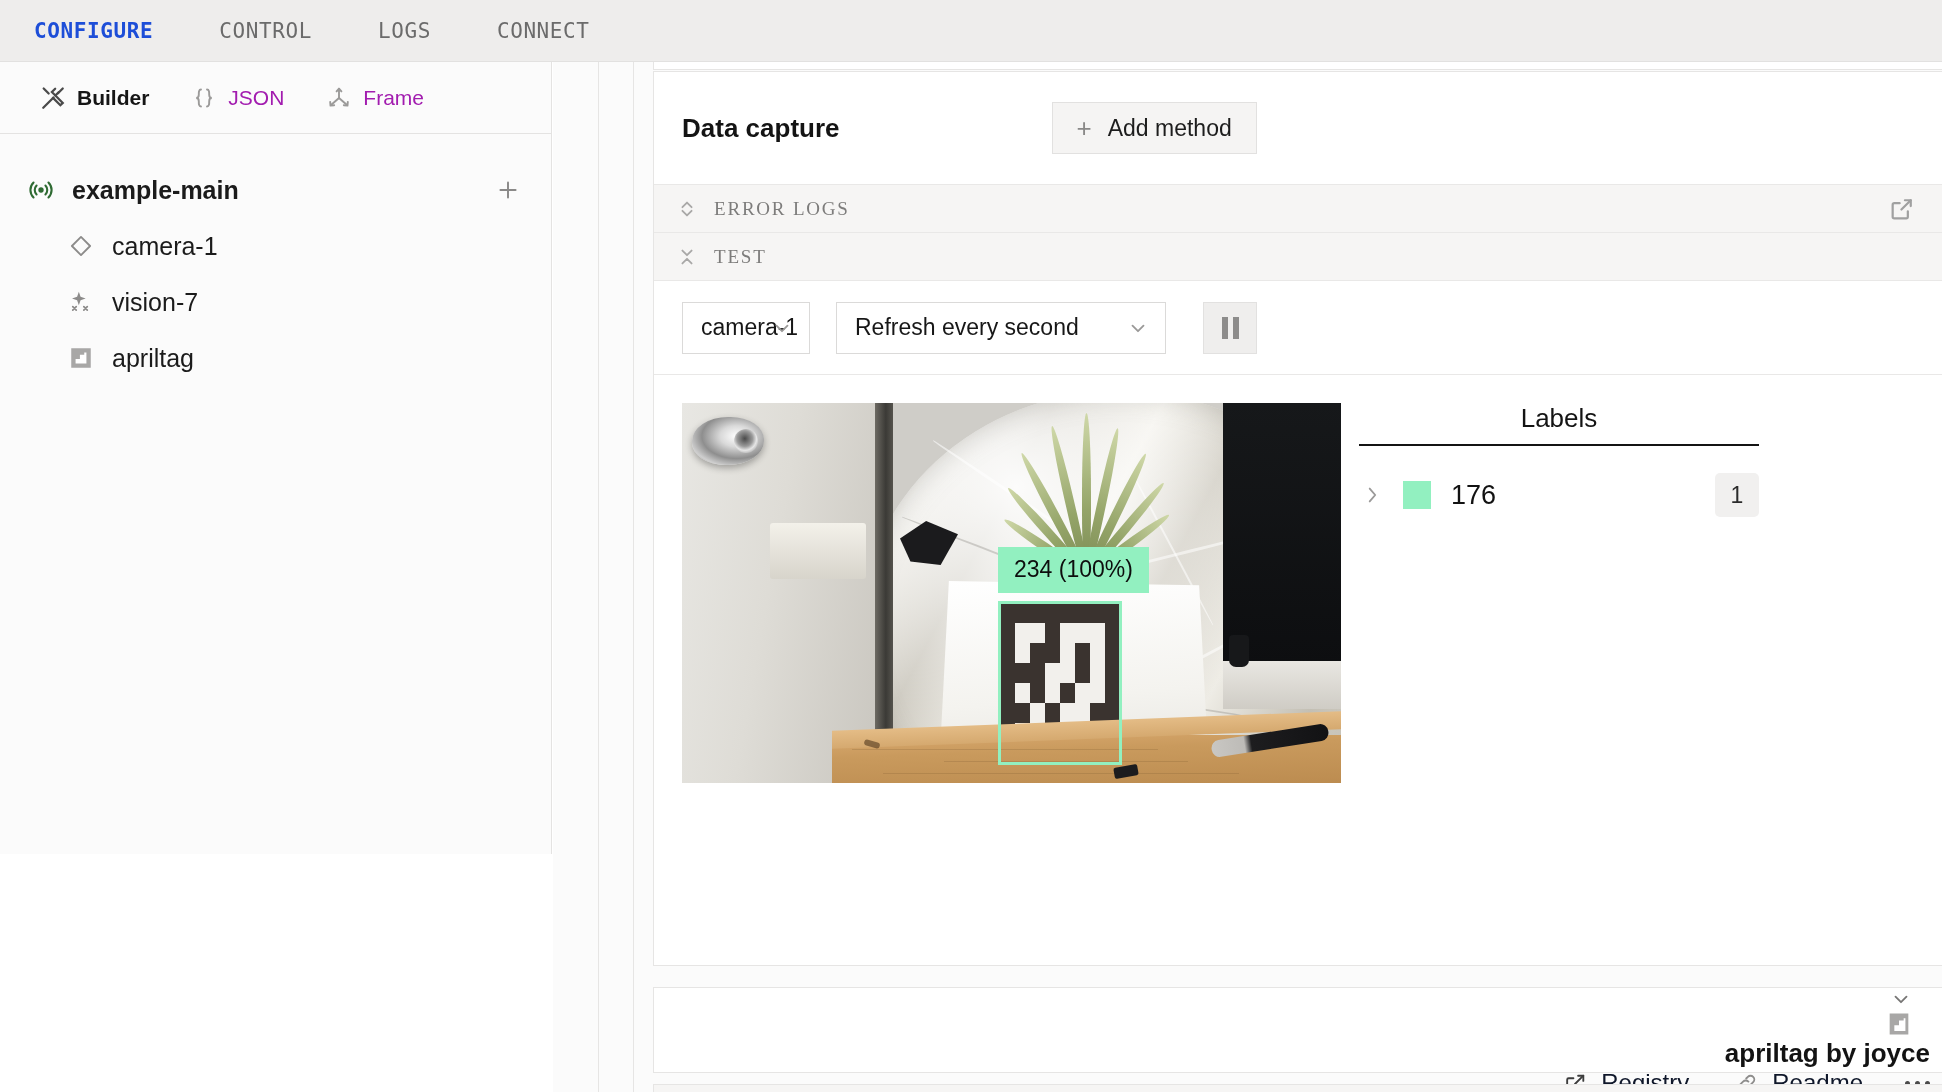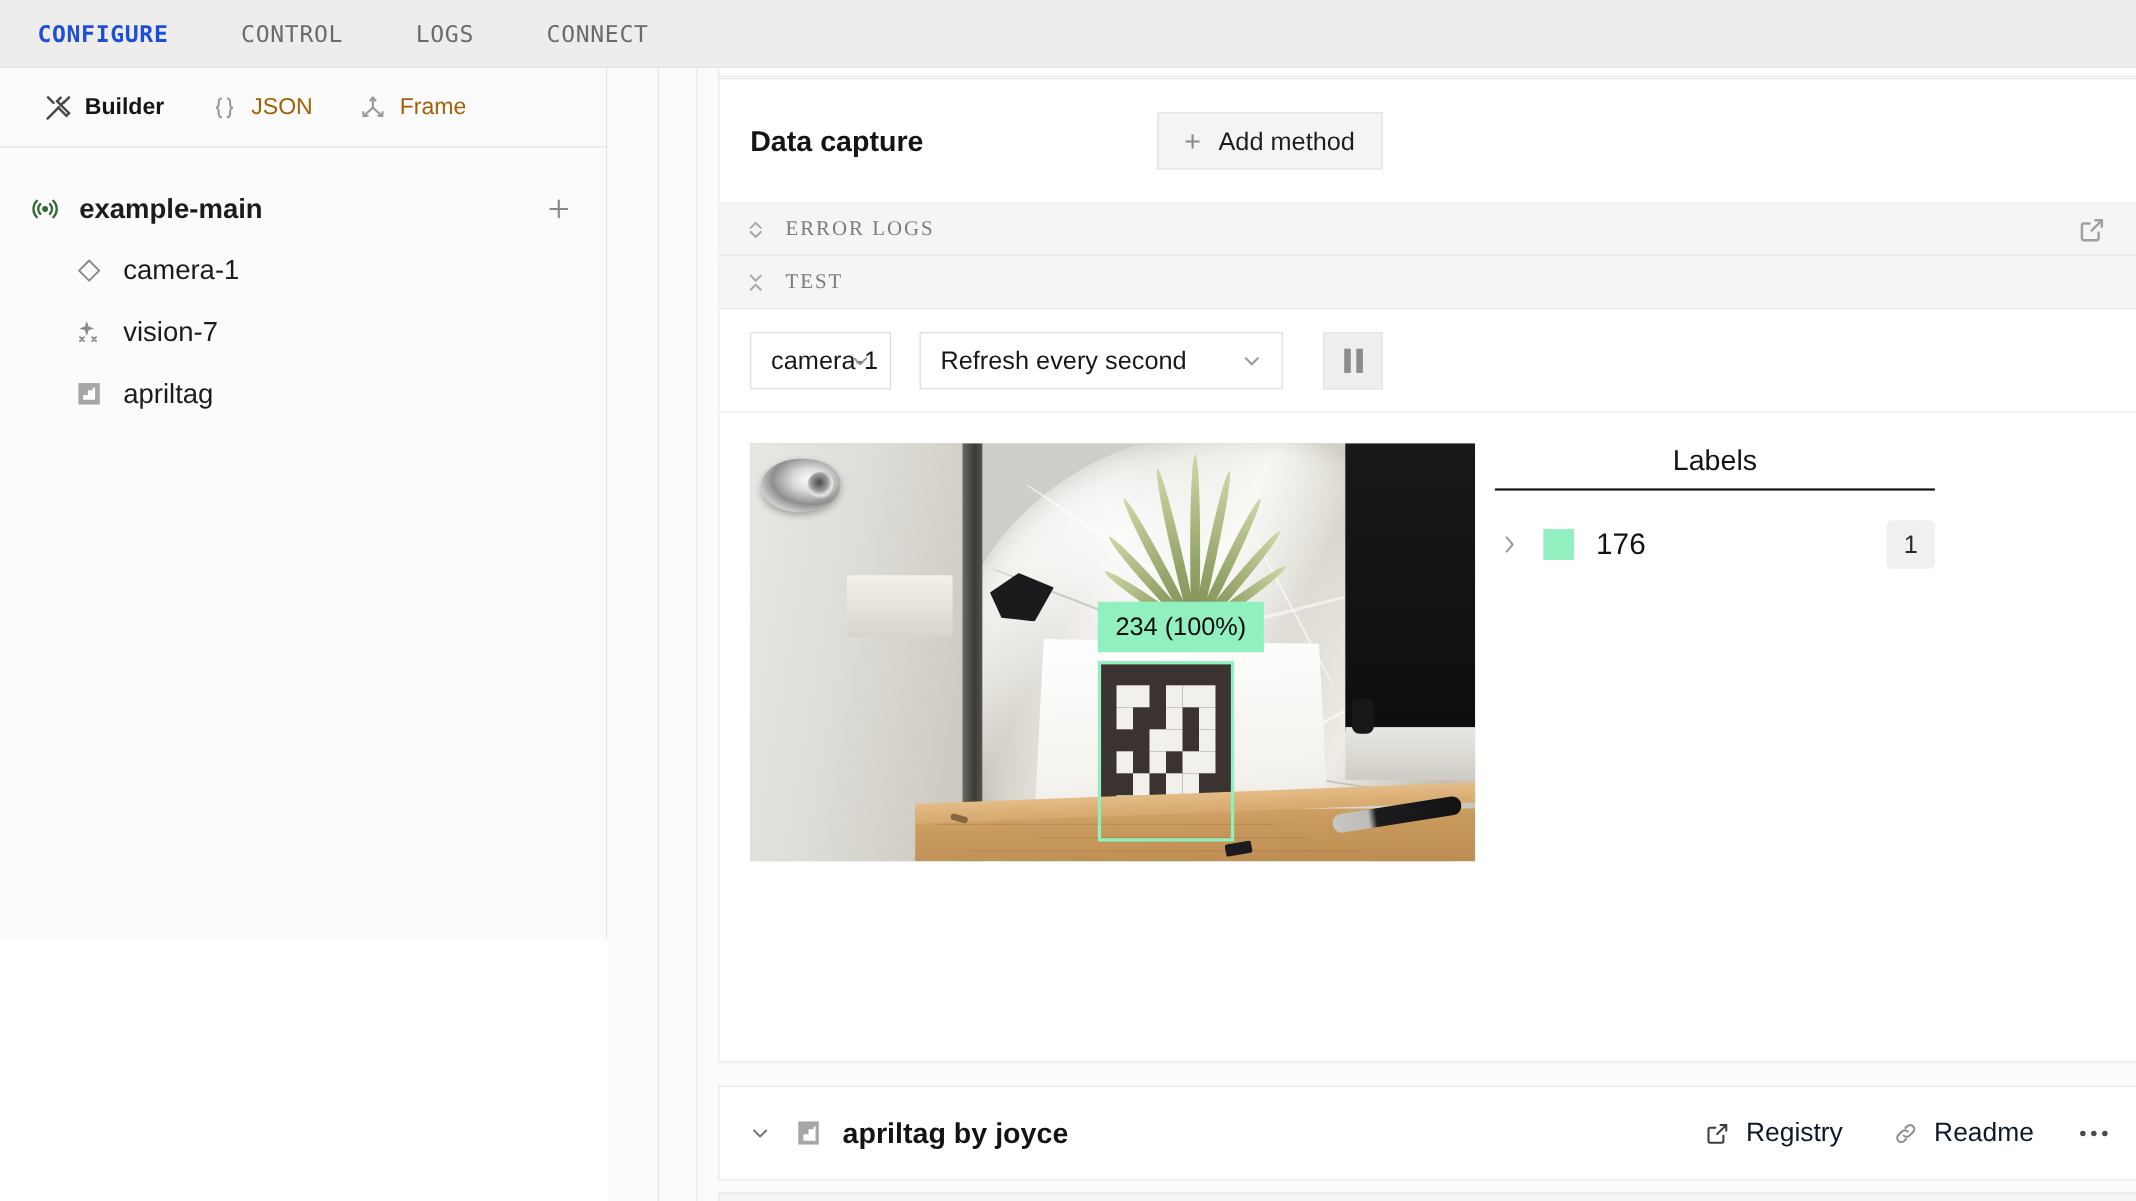--- a/index.html
+++ b/index.html
@@ -41,21 +41,21 @@
   #sidebar-tabs {
     height: 72px;
     display: flex; align-items: center;
     padding-left: 40px;
     border-bottom: 1px solid #e4e3e2;
   }
   .side-tab {
     display: flex; align-items: center;
     margin-right: 42px;
     font-size: 21px;
-    color: #a16207;
+    color: #a21caf;
     cursor: pointer;
     white-space: nowrap;
   }
   .side-tab.active { color: #151515; font-weight: 700; }
   .side-tab .ico { width: 26px; height: 26px; margin-right: 11px;
                    display: flex; align-items: center; justify-content: center; }
 
   #tree { padding-top: 28px; }
   .tree-row {
     display: flex; align-items: center;
@@ -333,22 +333,23 @@
     background:#f1f0ef; border-radius: 5px;
     display:flex; align-items:center; justify-content:center;
     font-size: 23px; color:#2b2b2b;
     padding: 0 10px;
   }
 
   
   #card-module { top: 925px; height: 86px; }
   #module-head {
     height: 84px;
-    display:flex; align-items:center;
-    padding: 0 26px 0 24px;
+    display:flex; align-items:flex-end;
+    padding: 0 12px 0 24px;
+    flex-direction: column;
   }
   #module-head .chevd-ico { width:26px; height:26px; margin-right:16px;
                             display:flex; align-items:center; justify-content:center; cursor:pointer; }
   #module-icon { width: 30px; height:30px; margin-right:16px; display:flex; align-items:center; justify-content:center; }
   #module-title { font-size: 26px; font-weight:700; color:#131313; }
   #module-actions { margin-left:auto; display:flex; align-items:center; }
   .mod-action {
     display:flex; align-items:center;
     font-size:24px; color:#0f172a;
     margin-left: 44px; cursor:pointer; white-space:nowrap;

